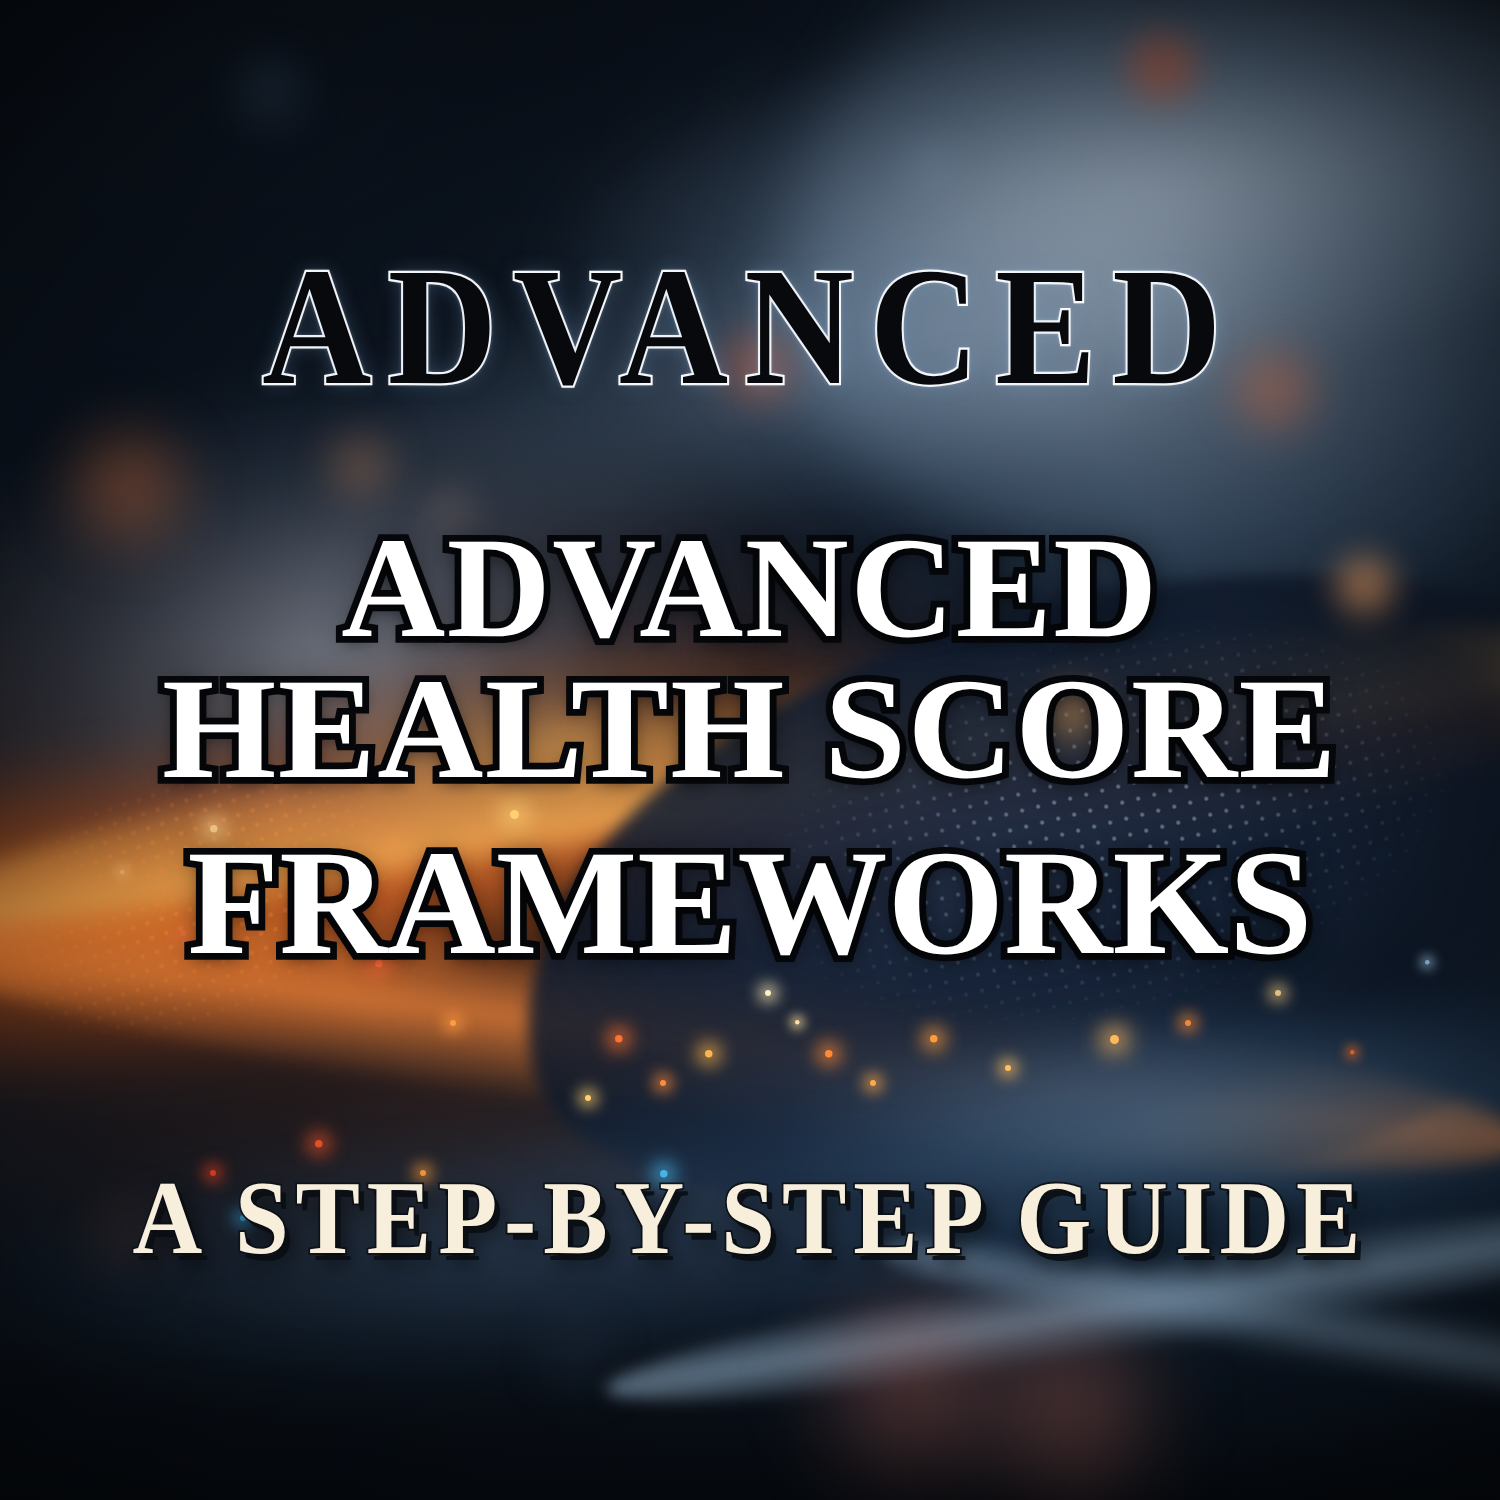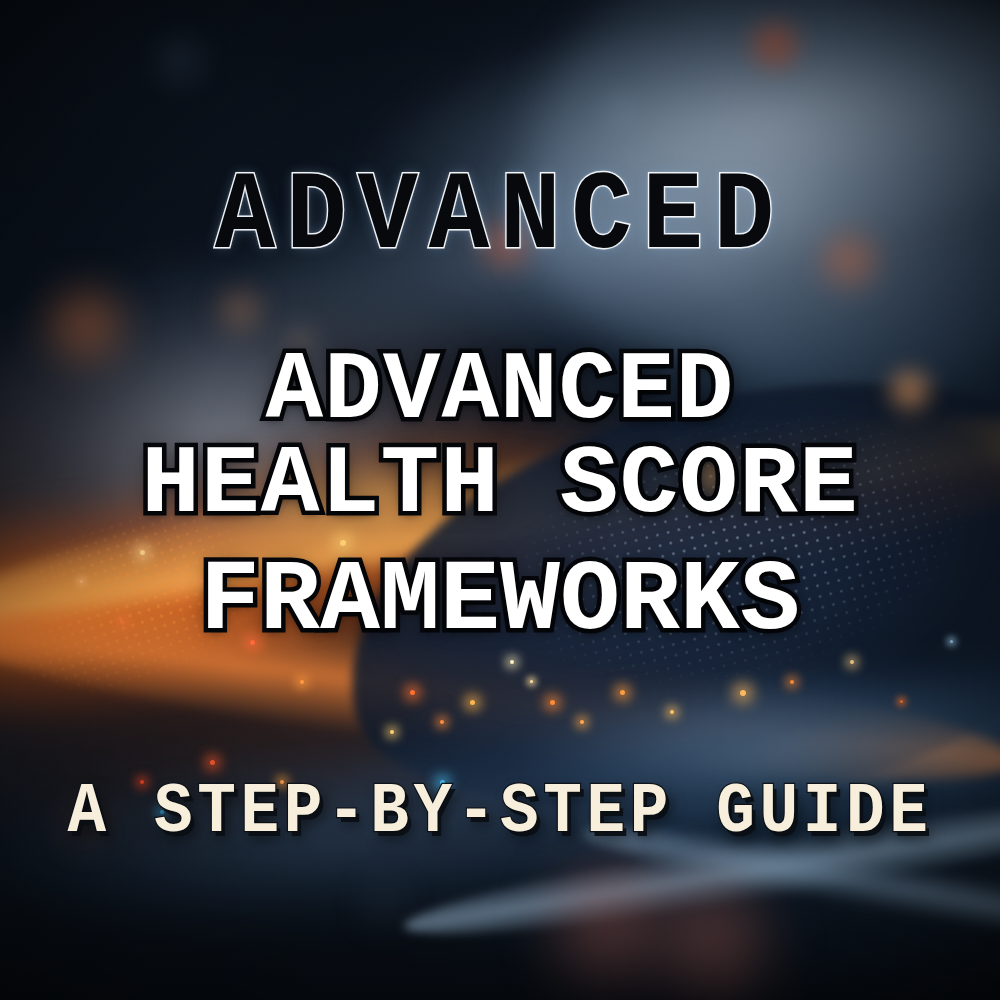--- a/index.html
+++ b/index.html
@@ -6,21 +6,21 @@
     margin: 0;
     padding: 0;
     background: #000;
   }
   .poster {
     position: relative;
     width: 1000px;
     height: 1000px;
     overflow: hidden;
     background: #a21caf;
-    font-family: Liberation Mono, monospace;
+    font-family: Liberation Serif, serif;
   }
 
   
   .bg-base {
     position: absolute;
     inset: 0;
     background:
       radial-gradient(ellipse 60% 40% at 18% 8%, #0d1622 0%, rgba(10,16,24,0) 70%),
       radial-gradient(ellipse 70% 55% at 80% 18%, #17293f 0%, rgba(10,16,24,0) 72%),
       radial-gradient(ellipse 80% 45% at 30% 58%, #3a1d12 0%, rgba(10,16,24,0) 70%),

